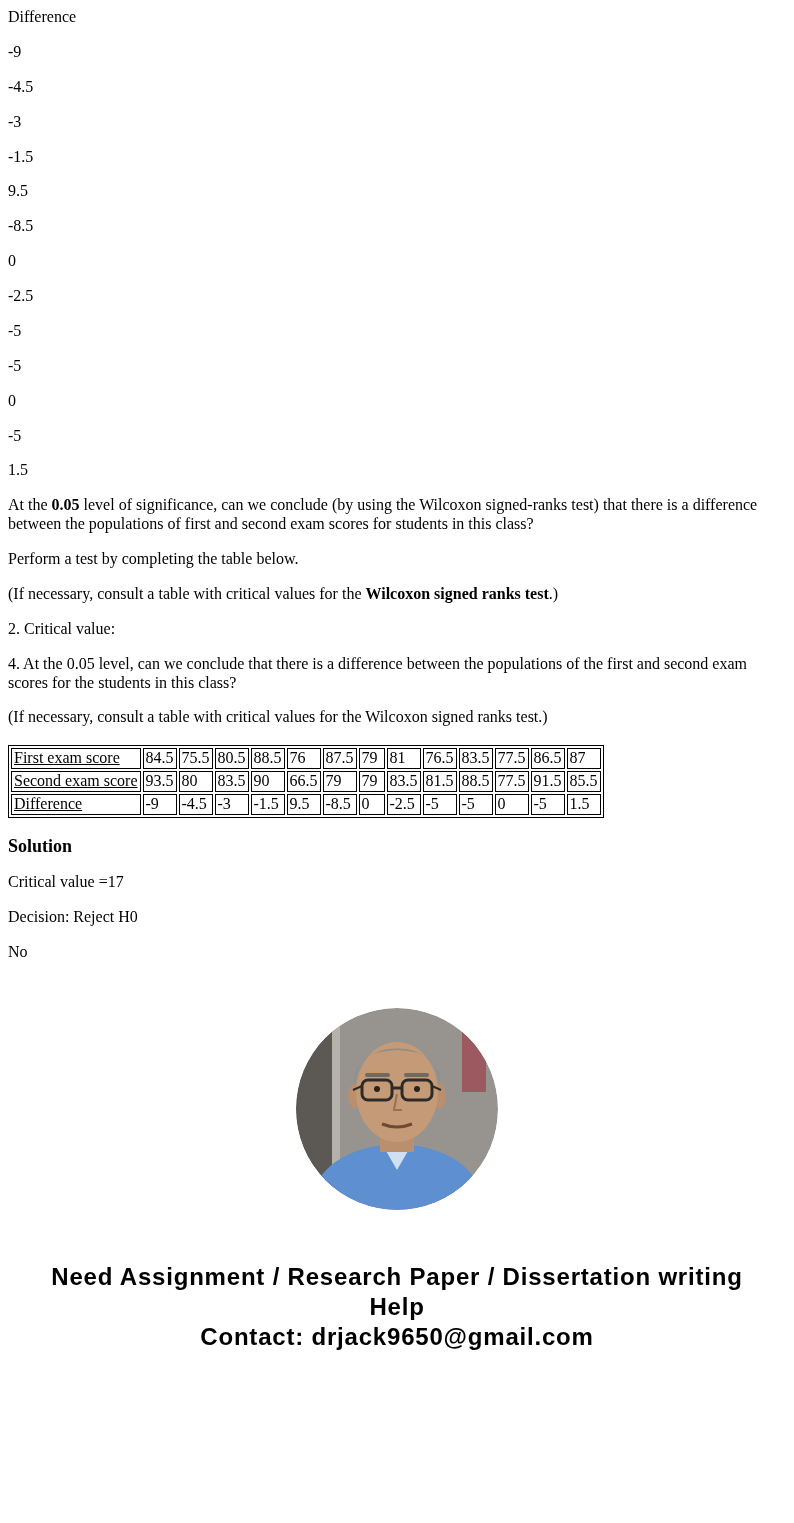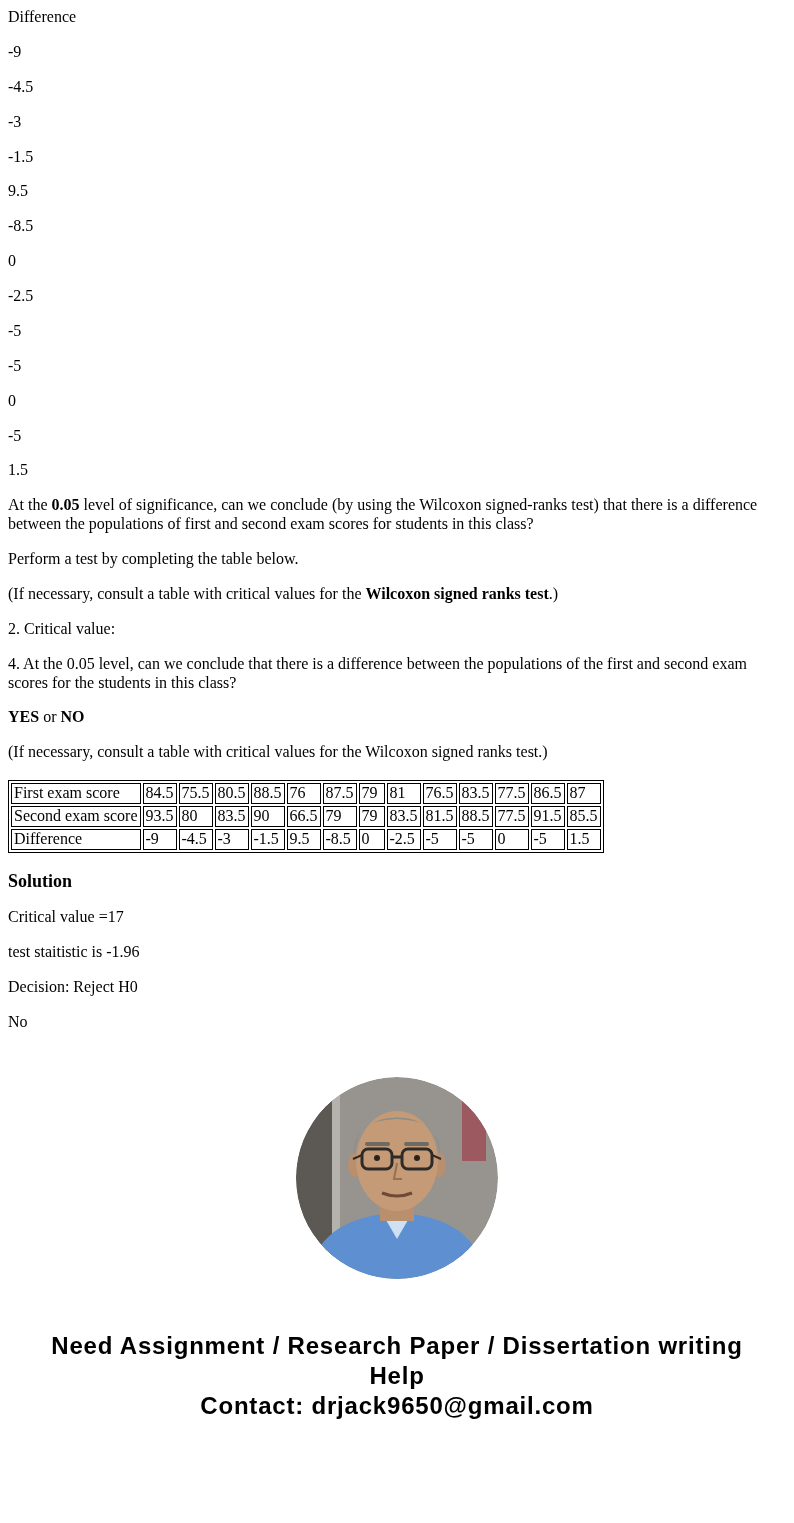--- a/index.html
+++ b/index.html
@@ -24,21 +24,21 @@
     border: 1px solid #000;
     margin: 18px 0;
   }
   table.scores td {
     border: 1px solid #000;
     padding: 0 2px;
     font-size: 16px;
     white-space: nowrap;
     vertical-align: top;
   }
-  table.scores td.label { width: 128px; }
+  table.scores td.label { width: 128px; text-decoration: underline; }
   table.scores td.num { min-width: 26px; }
 
   .solution-heading {
     font-weight: bold;
     font-size: 18px;
     margin: 24px 0 18px 0;
   }
 
   .avatar-wrap {
     margin-top: 46px;
@@ -89,21 +89,20 @@
 
   <p>Perform a test by completing the table below.</p>
 
   <p><span>(If necessary, consult a table with critical values for the </span><b>Wilcoxon signed ranks test</b><span>.)</span></p>
 
   <p>2. Critical value:</p>
 
 
   <p>4. At the 0.05 level, can we conclude that there is a difference between the populations of the first and second exam scores for the students in this class?</p>
 
-  <p><b>YES</b><span> or </span><b>NO</b></p>
 
   <p>(If necessary, consult a table with critical values for the Wilcoxon signed ranks test.)</p>
 
   <table class="scores">
     <tbody>
       <tr>
         <td class="label">First exam score</td>
         <td class="num">84.5</td>
         <td class="num">75.5</td>
         <td class="num">80.5</td>
@@ -148,21 +147,20 @@
         <td class="num">-5</td>
         <td class="num">0</td>
         <td class="num">-5</td>
         <td class="num">1.5</td>
       </tr>
     </tbody>
   </table>
 
   <p class="solution-heading">Solution</p>
   <p>Critical value =17</p>
-  <p>test staitistic is -1.96</p>
   <p>Decision: Reject H0</p>
   <p>No</p>
 
   <div class="avatar-wrap">
     <div class="avatar">
       <svg viewBox="0 0 202 202" width="202" height="202">
         <defs>
           <clipPath id="avclip">
               <circle cx="101" cy="101" r="101"></circle>
             </clipPath>

